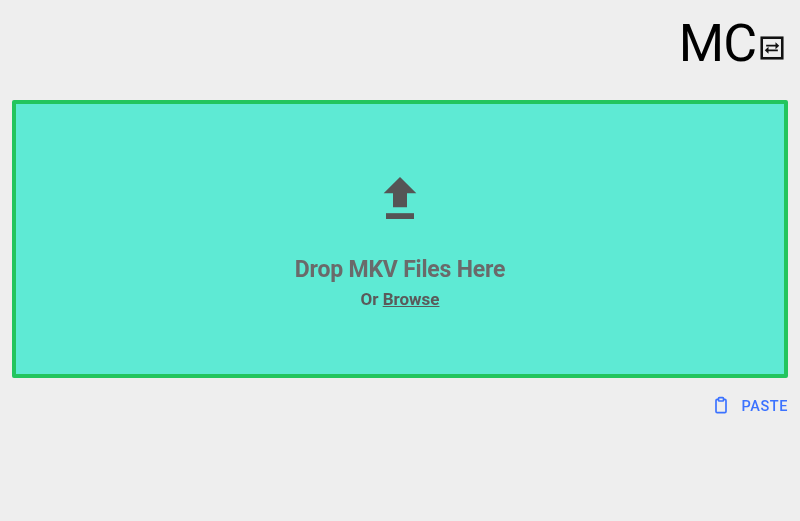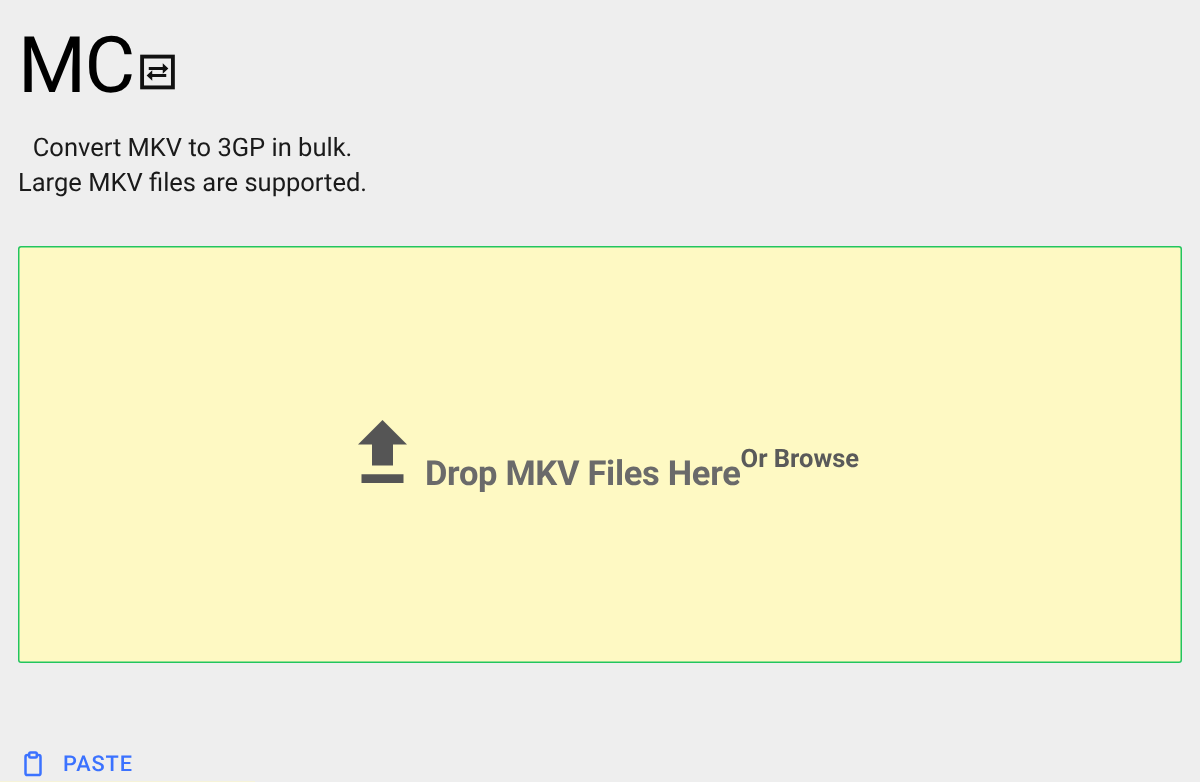--- a/index.html
+++ b/index.html
@@ -7,21 +7,21 @@
       width: 800px;
       height: 521px;
       background: #eeeeee;
       font-family: Roboto, "Helvetica Neue", Arial, sans-serif;
       overflow: hidden;
     }
     .page {
       padding: 12px 12px 0;
       display: flex;
       flex-direction: column;
-      align-items: flex-start;
+      align-items: flex-end;
       height: 100%;
     }
     .logo {
       margin-top: 6px;
       font-size: 52px;
       font-weight: 400;
       color: #000;
       letter-spacing: -1px;
       display: flex;
       align-items: center;
@@ -37,85 +37,82 @@
       margin-top: 18px;
       text-align: center;
       font-size: 17px;
       color: #1a1a1a;
       line-height: 1.35;
     }
     .dropzone {
       margin-top: 30px;
       width: 776px;
       height: 278px;
-      background: #fef9c3;
-      border: 1px solid #22c55e;
+      background: #5eead4;
+      border: 4px solid #22c55e;
       border-radius: 2px;
       display: flex;
+      flex-direction: column;
       align-items: center;
       justify-content: center;
       cursor: pointer;
     }
     .drop-title {
       margin-top: 26px;
       font-size: 23px;
       font-weight: 700;
       color: #6a6a6a;
       letter-spacing: -0.2px;
     }
     .drop-sub {
       margin-top: 6px;
       font-size: 17px;
       font-weight: 700;
       color: #5a5a5a;
     }
     .drop-sub .browse {
+      text-decoration: underline;
     }
     .actions {
       margin-top: 18px;
       display: flex;
       gap: 38px;
       align-items: center;
     }
     .action-btn {
       display: flex;
       align-items: center;
       gap: 10px;
       color: #3b72ff;
       font-size: 14.5px;
       font-weight: 500;
       letter-spacing: 0.6px;
       background: none;
       border: none;
       cursor: pointer;
       font-family: inherit;
-      margin-top: 40px;
     }
     .action-btn svg { display: block; }
   </style>
 </head>
 <body>
 
 <div class="page">
 
   <div class="logo">
     <span>MC</span>
     <span class="logo-icon">
       <svg width="28" height="28" viewBox="0 0 24 24" fill="none">
         <rect x="3.2" y="3.2" width="17.6" height="17.6" stroke="#111" stroke-width="2.2" fill="none"></rect>
         <path d="M7 9.2 L15 9.2 L15 7 L18.2 10 L15 13 L15 10.8 L7 10.8 Z" fill="#111"></path>
         <path d="M17 14.8 L9 14.8 L9 17 L5.8 14 L9 11 L9 13.2 L17 13.2 Z" fill="#111"></path>
       </svg>
     </span>
   </div>
 
-  <div class="tagline">
-    <div>Convert MKV to 3GP in bulk.</div>
-    <div>Large MKV files are supported.</div>
-  </div>
 
   <div class="dropzone">
     <span>
       <svg width="56" height="56" viewBox="0 0 48 48">
         <path d="M24 6 L38 20 L30 20 L30 32 L18 32 L18 20 L10 20 Z" fill="#555"></path>
         <rect x="12" y="37" width="24" height="5" fill="#555"></rect>
       </svg>
     </span>
     <div class="drop-title">Drop MKV Files Here</div>
     <div class="drop-sub">

